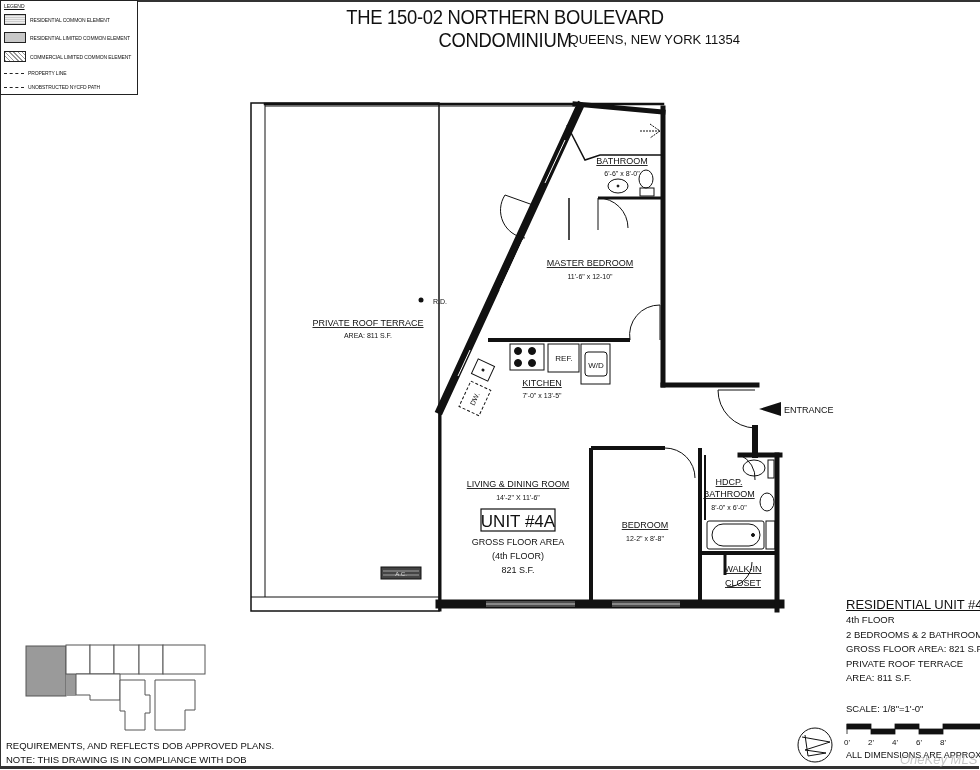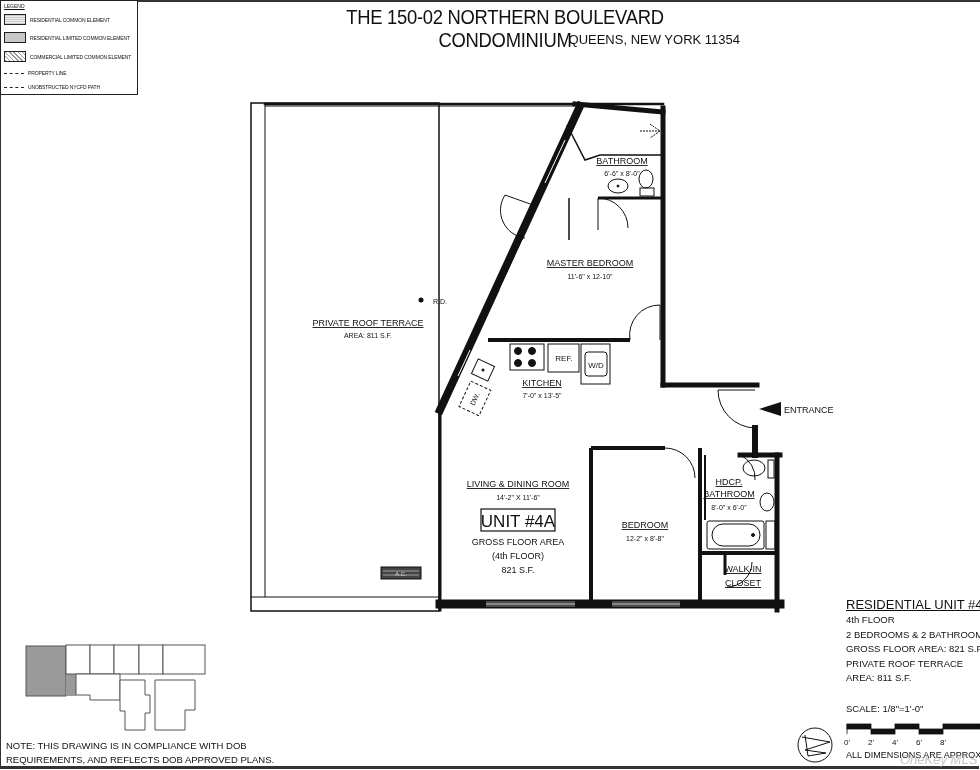--- a/index.html
+++ b/index.html
@@ -259,17 +259,17 @@
   <div>2 BEDROOMS &amp; 2 BATHROOMS</div>
   <div>GROSS FLOOR AREA: 821 S.F.</div>
   <div>PRIVATE ROOF TERRACE</div>
   <div>AREA: 811 S.F.</div>
 </div>
 
 <div class="scale-text">SCALE: 1/8"=1'-0"</div>
 <div class="dims-note">ALL DIMENSIONS ARE APPROXIMATE</div>
 
 <div class="note">
+  <div>REQUIREMENTS, AND REFLECTS DOB APPROVED PLANS.</div>
   <div>NOTE: THIS DRAWING IS IN COMPLIANCE WITH DOB</div>
-  <div>REQUIREMENTS, AND REFLECTS DOB APPROVED PLANS.</div>
 </div>
 
 <div class="watermark">OneKey MLS</div>
 
 </body></html>

